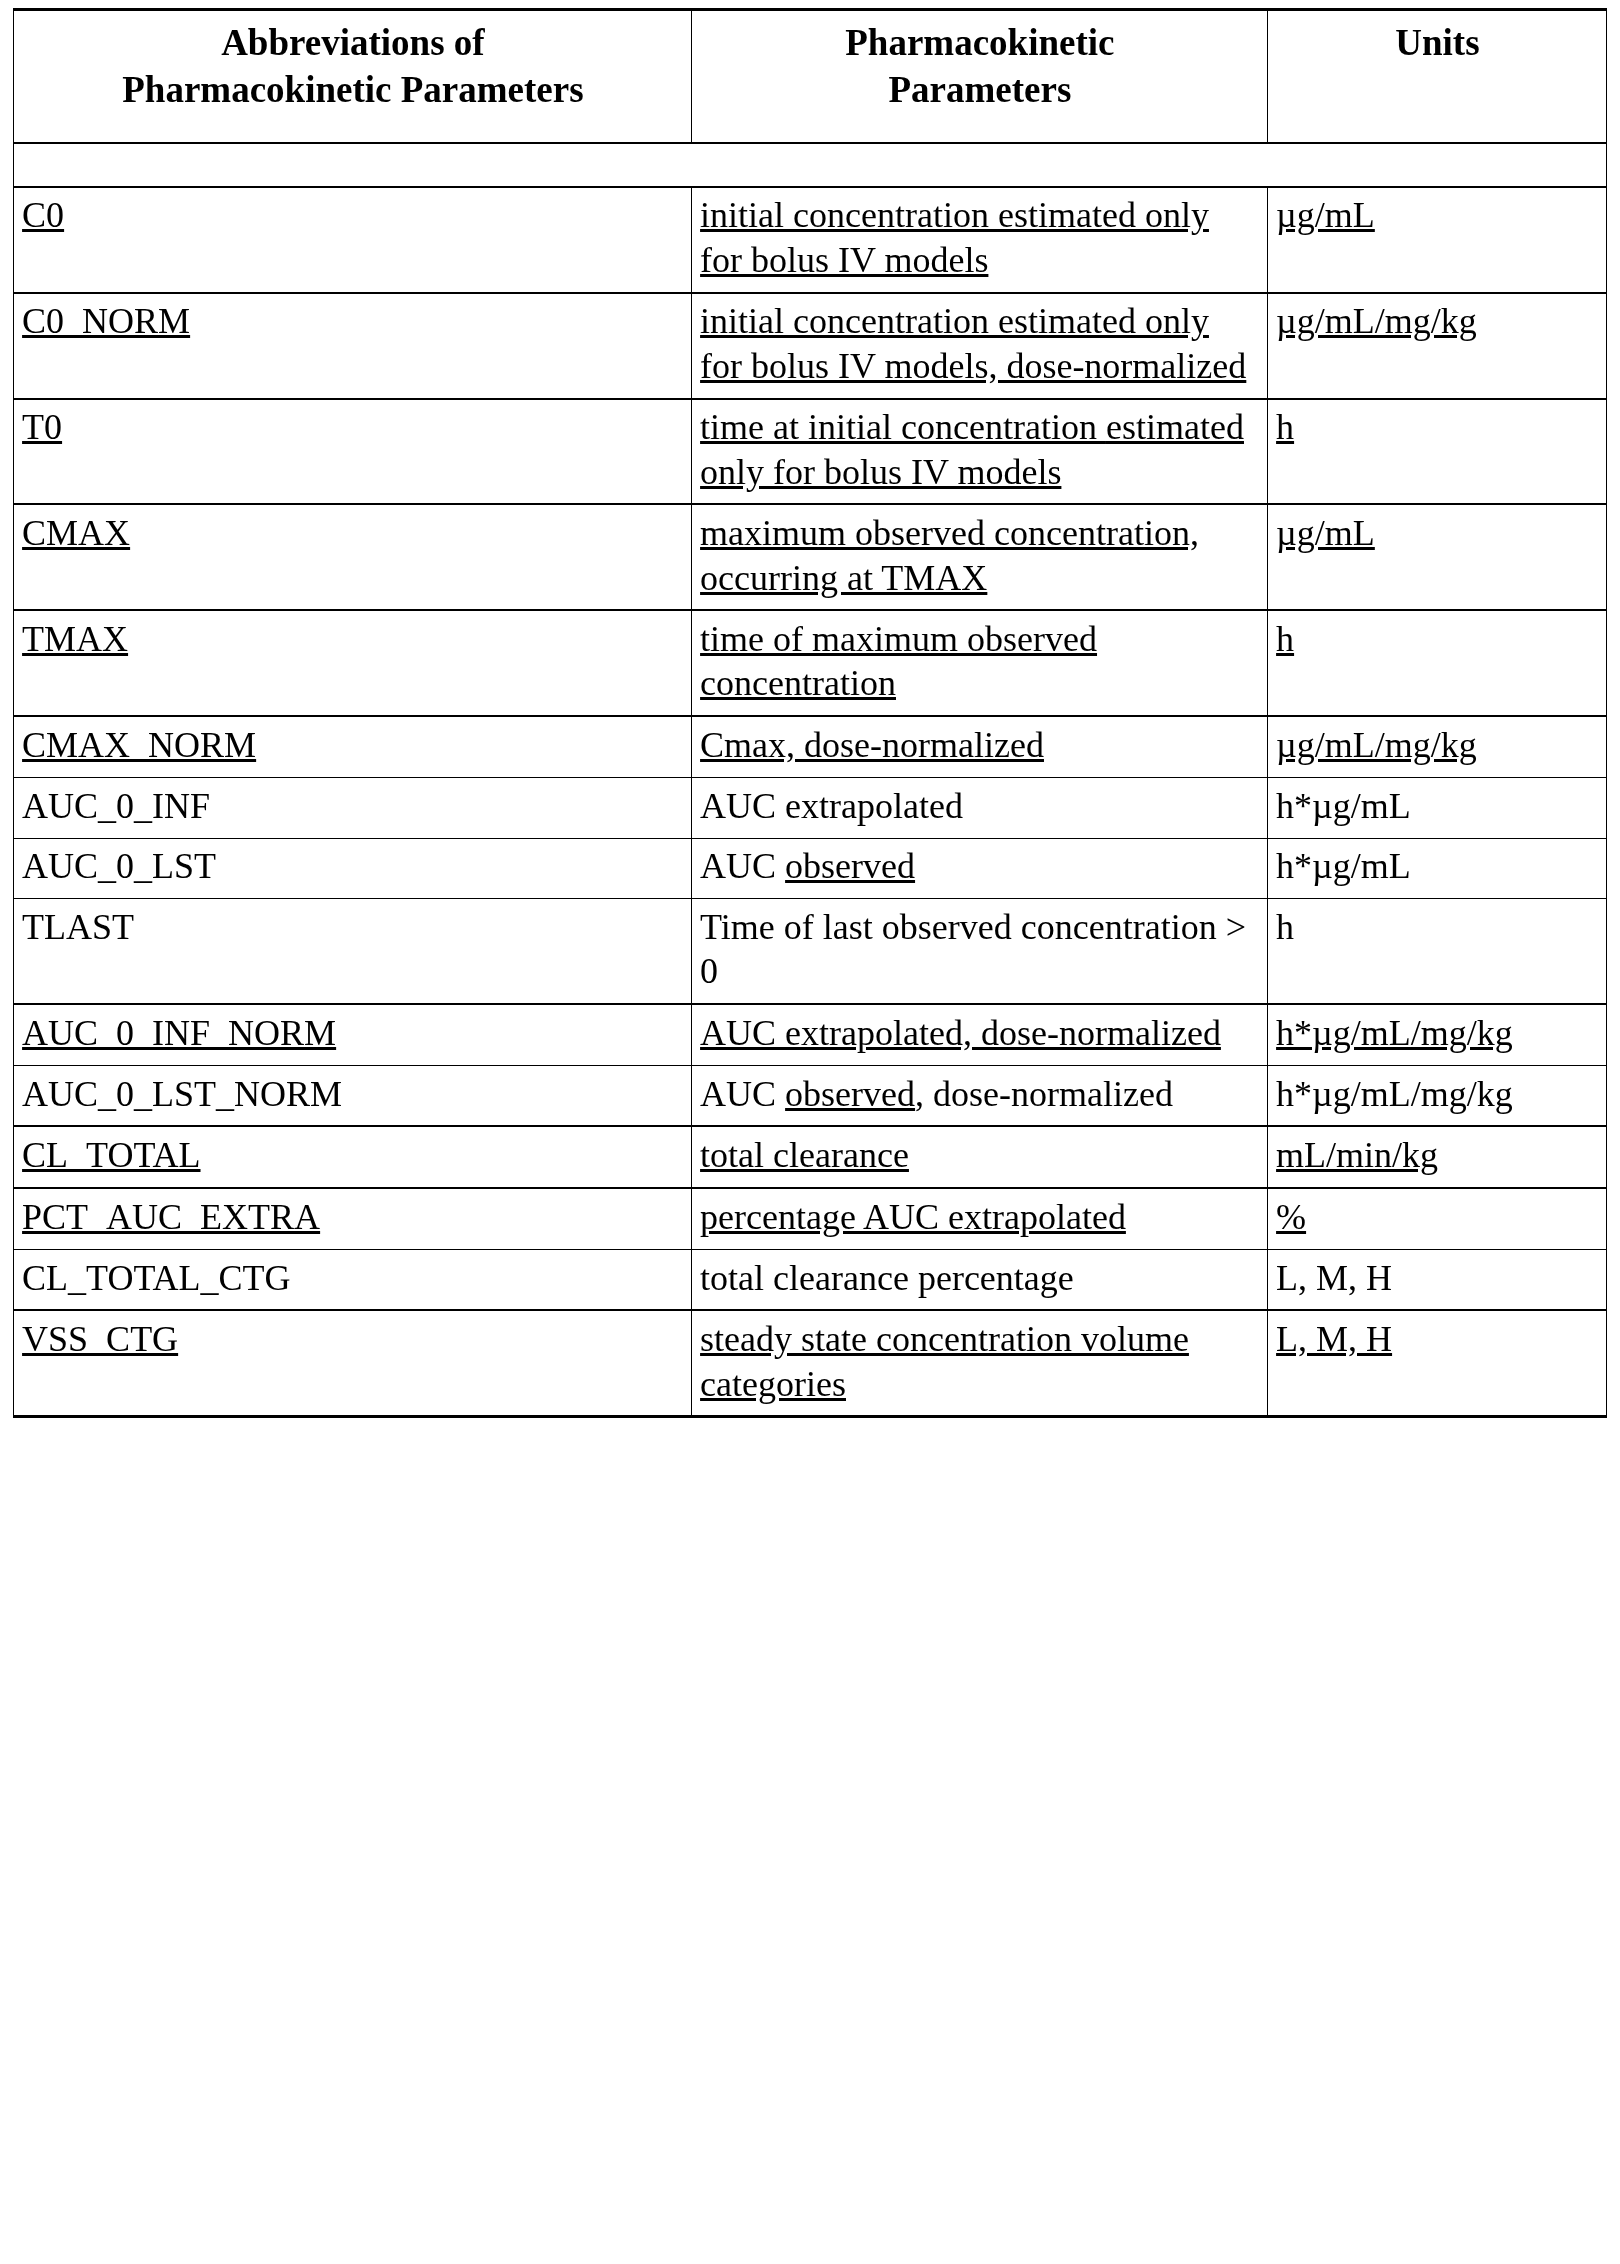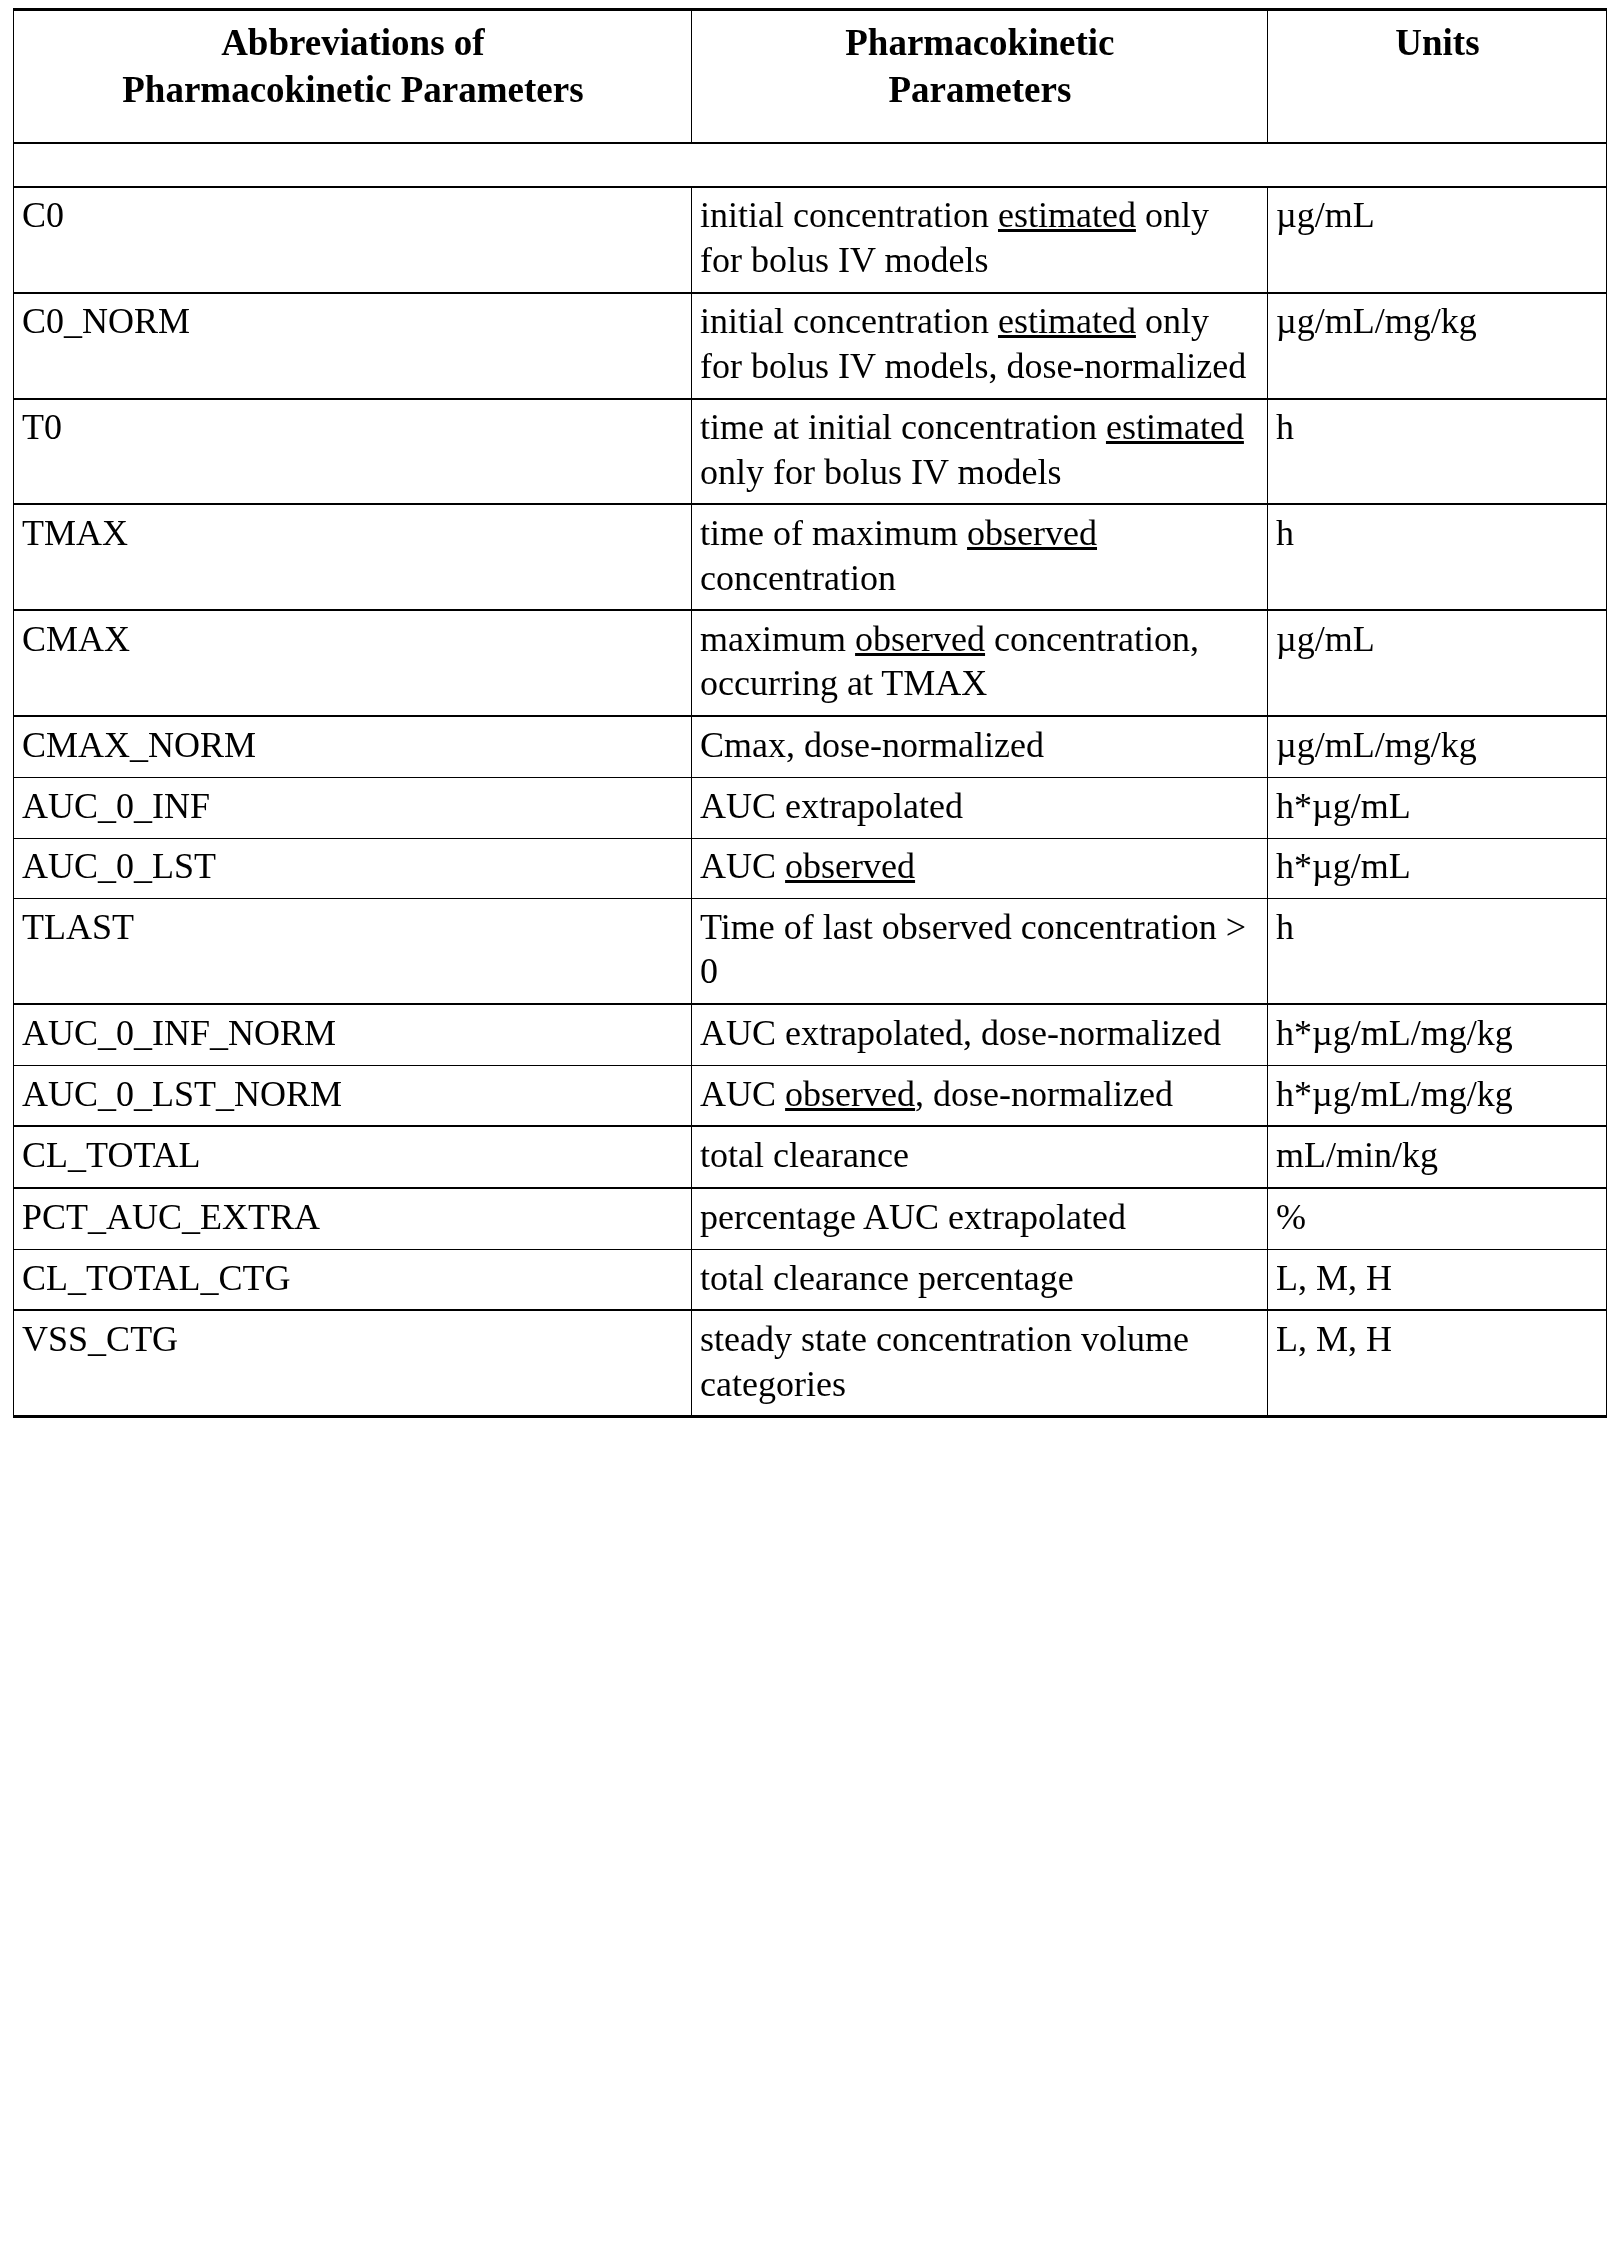--- a/index.html
+++ b/index.html
@@ -70,21 +70,21 @@
   }
 
   tr.data-row td {
     border-top: 1px solid #000000;
     border-bottom: 1px solid #000000;
     border-left: 1.9px solid #000000;
     border-right: 1.9px solid #000000;
   }
 
   
-  tr.thick-top td { border-top: 2.9px solid #000000; }
+  tr.thick-top td { border-top: 2.9px solid #000000; text-decoration: underline; }
   tr.last-row td { border-bottom: 3.8px solid #000000; }
 
   .u { text-decoration: underline; text-decoration-thickness: 2.9px; text-underline-offset: 1.9px; }
 
   .cell-text { display: block; }
 </style>
 </head>
 <body>
 
 <div class="page">
@@ -121,28 +121,28 @@
           <td>C0_NORM</td>
           <td><span>initial concentration </span><span class="u">estimated</span><span> only for bolus IV models, dose-normalized</span></td>
           <td>µg/mL/mg/kg</td>
         </tr>
         <tr class="data-row thick-top">
           <td>T0</td>
           <td><span>time at initial concentration </span><span class="u">estimated</span><span> only for bolus IV models</span></td>
           <td>h</td>
         </tr>
         <tr class="data-row thick-top">
+          <td>CMAX</td>
+          <td><span>maximum </span><span class="u">observed</span><span> concentration, occurring at TMAX</span></td>
+          <td>µg/mL</td>
+        </tr>
+        <tr class="data-row thick-top">
           <td>TMAX</td>
           <td><span>time of maximum </span><span class="u">observed</span><span> concentration</span></td>
           <td>h</td>
-        </tr>
-        <tr class="data-row thick-top">
-          <td>CMAX</td>
-          <td><span>maximum </span><span class="u">observed</span><span> concentration, occurring at TMAX</span></td>
-          <td>µg/mL</td>
         </tr>
         <tr class="data-row thick-top">
           <td>CMAX_NORM</td>
           <td><span>Cmax, dose-normalized</span></td>
           <td>µg/mL/mg/kg</td>
         </tr>
         <tr class="data-row">
           <td>AUC_0_INF</td>
           <td><span>AUC extrapolated</span></td>
           <td>h*µg/mL</td>

